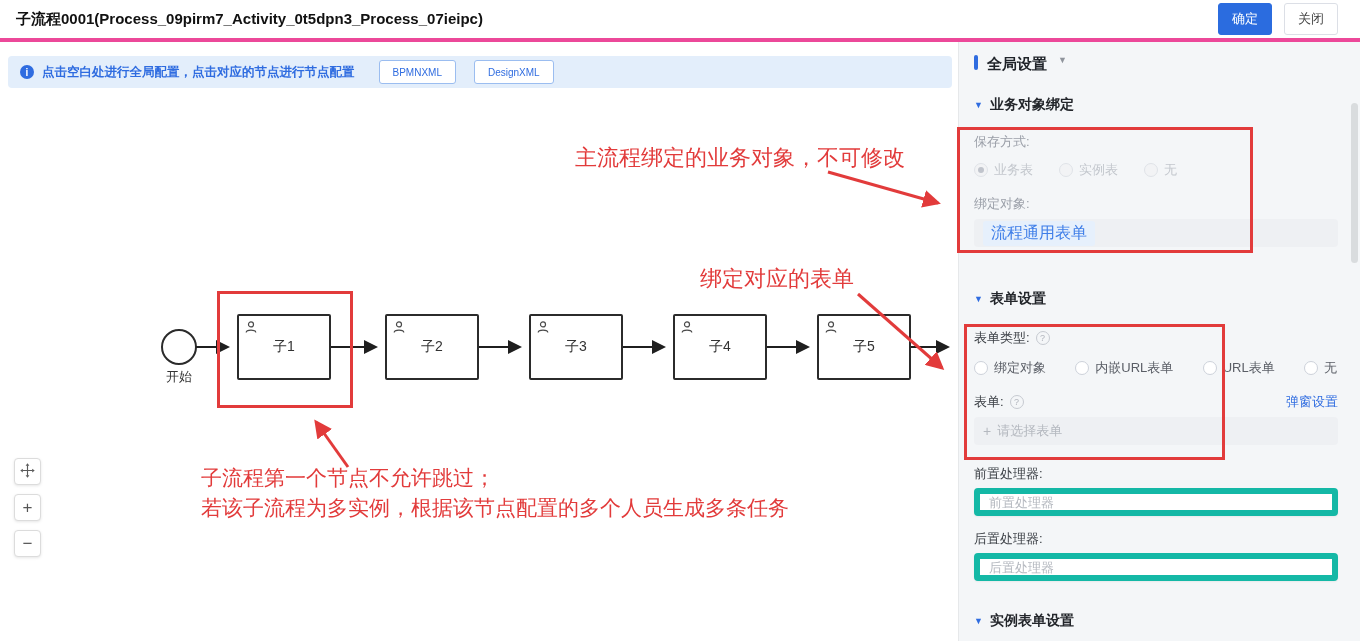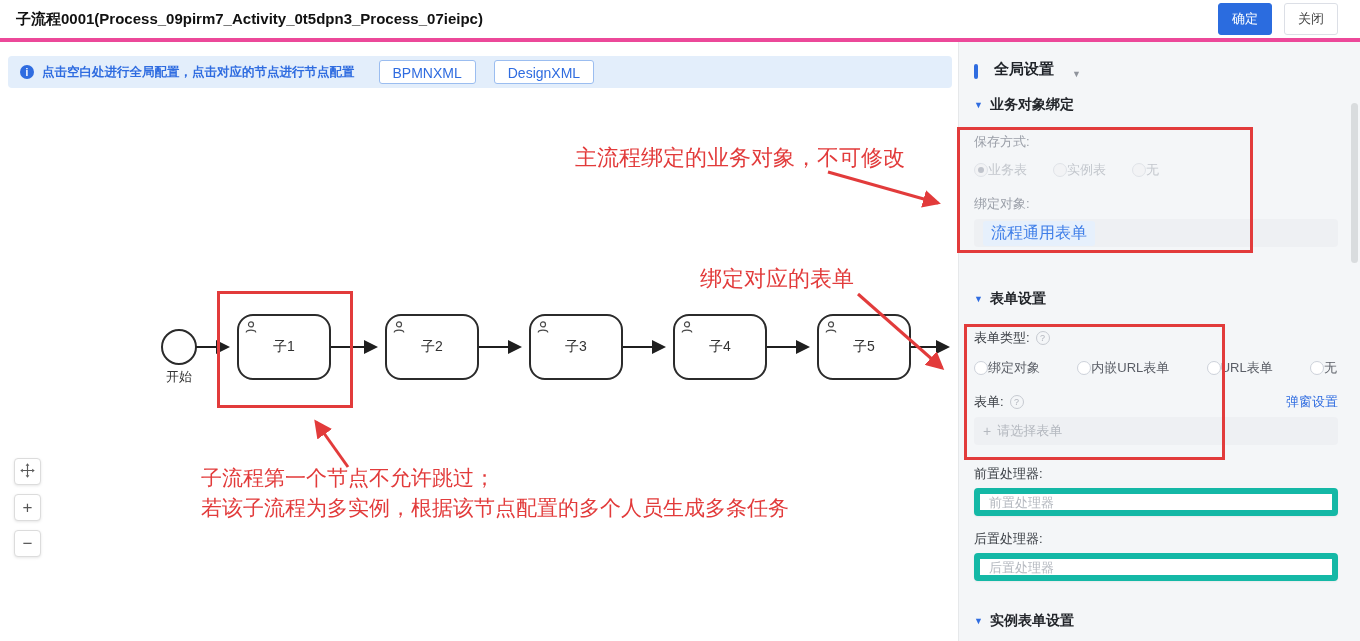--- a/index.html
+++ b/index.html
@@ -16,36 +16,36 @@
 
   
   .main { display:flex; height:599px; }
   .canvas { position:relative; width:958px; height:599px; background:#fff; }
   .panel { width:402px; height:599px; background:#f4f6f8; border-left:1px solid #e6e8ea; padding:0 23px 0 15px; position:relative; }
 
   
   .infobar { position:absolute; left:8px; right:6px; top:14px; height:32px; background:#e3eefb; border-radius:4px; display:flex; align-items:center; padding:0 12px; gap:8px; }
   .info-ic { width:14px; height:14px; border-radius:50%; background:#2f6ce0; color:#fff; font-size:10px; font-weight:700; display:inline-flex; align-items:center; justify-content:center; flex:0 0 auto; }
   .hint { color:#2f6ce0; font-size:12.5px; font-weight:600; }
-  .xml-btn { margin-left:10px; background:#fff; border:1px solid #9bbdf0; color:#2f6ce0; font-size:14px; border-radius:3px; padding:4px 13px; height:24px; cursor:pointer; font-family:inherit; }
+  .xml-btn { margin-left:10px; background:#fff; border:1px solid #9bbdf0; color:#2f6ce0; font-size:10px; border-radius:3px; padding:4px 13px; height:24px; cursor:pointer; font-family:inherit; }
   .xml-btn:first-of-type { margin-left:16px; }
 
   
   .start-event { position:absolute; left:161px; top:287px; width:36px; height:36px; border:2px solid #2b2b2b; border-radius:50%; background:#fff; }
   .start-label { position:absolute; left:155px; top:326px; width:48px; text-align:center; font-size:13px; color:#333; }
-  .task { position:absolute; top:272px; width:94px; height:66px; border:2px solid #2b2b2b; border-radius:16px; background:#fff; display:flex; align-items:center; justify-content:center; font-size:14px; color:#333; }
+  .task { position:absolute; top:272px; width:94px; height:66px; border:2px solid #2b2b2b; border-radius:2px; background:#fff; display:flex; align-items:center; justify-content:center; font-size:14px; color:#333; }
   .user-ic { position:absolute; left:5px; top:4px; width:14px; height:14px; }
   .task-label { pointer-events:none; }
 
   
   .zoom-tools { position:absolute; left:14px; top:416px; display:flex; flex-direction:column; gap:9px; }
   .ztool { width:27px; height:27px; background:#fff; border:1px solid #dcdcdc; border-radius:4px; box-shadow:0 1px 3px rgba(0,0,0,.10); display:flex; align-items:center; justify-content:center; color:#555; font-size:17px; line-height:1; cursor:pointer; font-family:inherit; }
 
   
-  .panel-title { margin-top:13px; height:24px; display:flex; align-items:flex-end; gap:16px; }
+  .panel-title { margin-top:13px; height:24px; display:flex; align-items:flex-start; gap:9px; }
   .accent-bar { width:4px; height:15px; background:#2f6ce0; border-radius:2px; }
   .pt-text { font-size:15px; font-weight:700; color:#1f2329; }
   .pt-caret { font-size:9px; color:#8f949c; margin-left:2px; }
   .sec-head { display:flex; align-items:center; gap:7px; height:20px; cursor:pointer; }
   .sec-head .tri { color:#2f6ce0; font-size:9px; }
   .sec-title { font-size:14px; font-weight:700; color:#23262b; }
   .sh-business { margin-top:16px; }
   .sh-form { margin-top:42px; }
   .sh-instance { margin-top:30px; }
 
@@ -54,21 +54,21 @@
   .dark { color:#3c4046; }
   .lab-save { margin-top:18px; }
   .lab-bind { margin-top:16px; }
   .lab-ftype { margin-top:20px; display:flex; align-items:center; }
   .lab-pre { margin-top:20px; }
   .lab-post { margin-top:14px; }
 
   .radio-row { display:flex; align-items:center; }
   .row-disabled { margin-top:10px; gap:26px; }
   .row-normal { margin-top:12px; justify-content:space-between; width:100%; }
-  .radio { display:inline-flex; align-items:center; cursor:pointer; }
+  .radio { display:inline-flex; align-items:center; gap:6px; cursor:pointer; }
   .rdot { width:14px; height:14px; border-radius:50%; background:#fff; border:1px solid #cdd2da; display:inline-flex; align-items:center; justify-content:center; flex:0 0 auto; }
   .rin { width:6px; height:6px; border-radius:50%; background:#c0c4cc; }
   .rtext { font-size:13px; color:#5a5e66; }
   .row-disabled .rdot { background:#f2f3f5; border-color:#e0e3e8; }
   .row-disabled .rtext { color:#c3c7cd; }
 
   .input { width:364px; height:28px; border-radius:4px; display:flex; align-items:center; padding:0 9px; gap:6px; }
   .gray-input { background:#eef0f3; margin-top:6px; }
   .tag { background:#e6f0fc; color:#3f7ee8; font-size:16px; padding:2px 8px; border-radius:3px; }
   .ph { color:#b4b8bf; font-size:13px; }

